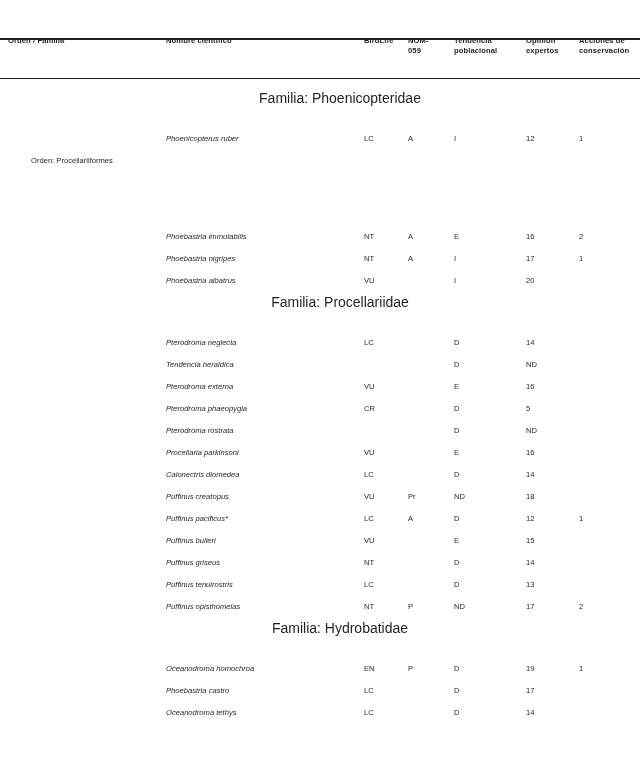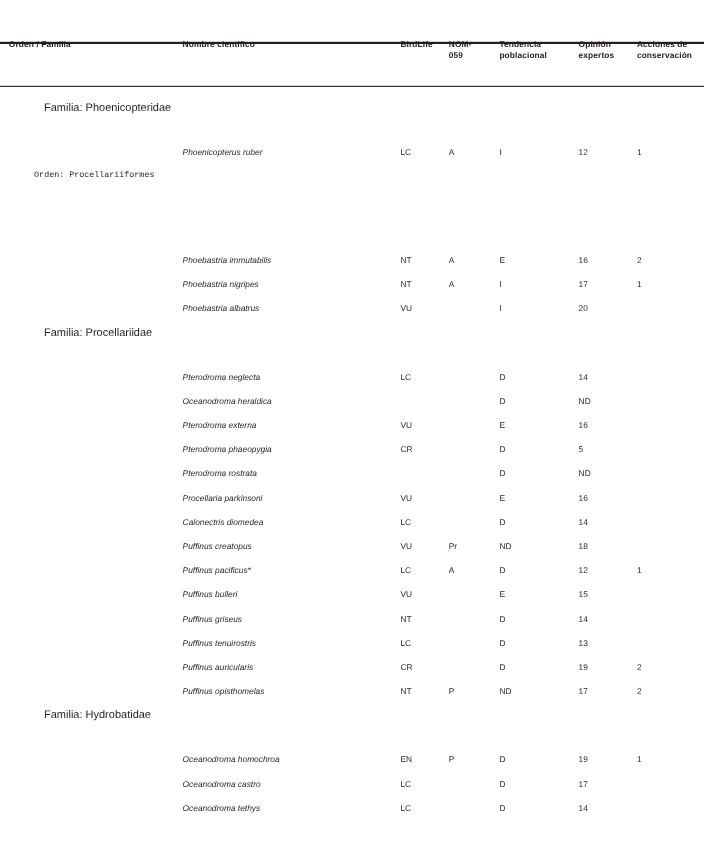--- a/index.html
+++ b/index.html
@@ -86,26 +86,26 @@
   tbody tr.group-row td {
     height: 22px;
     padding-top: 6px;
     box-sizing: border-box;
   }
 
   .taxon-orden {
     padding-left: 31px;
     font-size: 7.6px;
     white-space: nowrap;
-    font-family: Liberation Mono, monospace;
   }
   .taxon-familia {
     padding-left: 40px;
-    font-size: 10px;
+    font-size: 14px;
     white-space: nowrap;
+    text-align: center;
   }
 
   .sci {
     font-style: italic;
     font-size: 7.6px;
     white-space: nowrap;
   }
 
   .val {
     font-size: 7.6px;
@@ -221,21 +221,21 @@
           <td></td>
           <td><span class="sci">Pterodroma neglecta</span></td>
           <td class="cell-birdlife"><span class="val">LC</span></td>
           <td class="cell-nom"><span class="val"></span></td>
           <td class="cell-tend"><span class="val">D</span></td>
           <td class="cell-opin"><span class="val">14</span></td>
           <td class="cell-acc"><span class="val"></span></td>
         </tr>
         <tr class="data-row">
           <td></td>
-          <td><span class="sci">Oceanodroma heraldica</span></td>
+          <td><span class="sci">Tendencia heraldica</span></td>
           <td class="cell-birdlife"><span class="val"></span></td>
           <td class="cell-nom"><span class="val"></span></td>
           <td class="cell-tend"><span class="val">D</span></td>
           <td class="cell-opin"><span class="val">ND</span></td>
           <td class="cell-acc"><span class="val"></span></td>
         </tr>
         <tr class="data-row">
           <td></td>
           <td><span class="sci">Pterodroma externa</span></td>
           <td class="cell-birdlife"><span class="val">VU</span></td>
@@ -317,29 +317,20 @@
           <td class="cell-acc"><span class="val"></span></td>
         </tr>
         <tr class="data-row">
           <td></td>
           <td><span class="sci">Puffinus tenuirostris</span></td>
           <td class="cell-birdlife"><span class="val">LC</span></td>
           <td class="cell-nom"><span class="val"></span></td>
           <td class="cell-tend"><span class="val">D</span></td>
           <td class="cell-opin"><span class="val">13</span></td>
           <td class="cell-acc"><span class="val"></span></td>
-        </tr>
-        <tr class="data-row">
-          <td></td>
-          <td><span class="sci">Puffinus auricularis</span></td>
-          <td class="cell-birdlife"><span class="val">CR</span></td>
-          <td class="cell-nom"><span class="val"></span></td>
-          <td class="cell-tend"><span class="val">D</span></td>
-          <td class="cell-opin"><span class="val">19</span></td>
-          <td class="cell-acc"><span class="val">2</span></td>
         </tr>
         <tr class="data-row">
           <td></td>
           <td><span class="sci">Puffinus opisthomelas</span></td>
           <td class="cell-birdlife"><span class="val">NT</span></td>
           <td class="cell-nom"><span class="val">P</span></td>
           <td class="cell-tend"><span class="val">ND</span></td>
           <td class="cell-opin"><span class="val">17</span></td>
           <td class="cell-acc"><span class="val">2</span></td>
         </tr>
@@ -355,21 +346,21 @@
           <td></td>
           <td><span class="sci">Oceanodroma homochroa</span></td>
           <td class="cell-birdlife"><span class="val">EN</span></td>
           <td class="cell-nom"><span class="val">P</span></td>
           <td class="cell-tend"><span class="val">D</span></td>
           <td class="cell-opin"><span class="val">19</span></td>
           <td class="cell-acc"><span class="val">1</span></td>
         </tr>
         <tr class="data-row">
           <td></td>
-          <td><span class="sci">Oceanodroma castro</span></td>
+          <td><span class="sci">Phoebastria castro</span></td>
           <td class="cell-birdlife"><span class="val">LC</span></td>
           <td class="cell-nom"><span class="val"></span></td>
           <td class="cell-tend"><span class="val">D</span></td>
           <td class="cell-opin"><span class="val">17</span></td>
           <td class="cell-acc"><span class="val"></span></td>
         </tr>
         <tr class="data-row">
           <td></td>
           <td><span class="sci">Oceanodroma tethys</span></td>
           <td class="cell-birdlife"><span class="val">LC</span></td>

